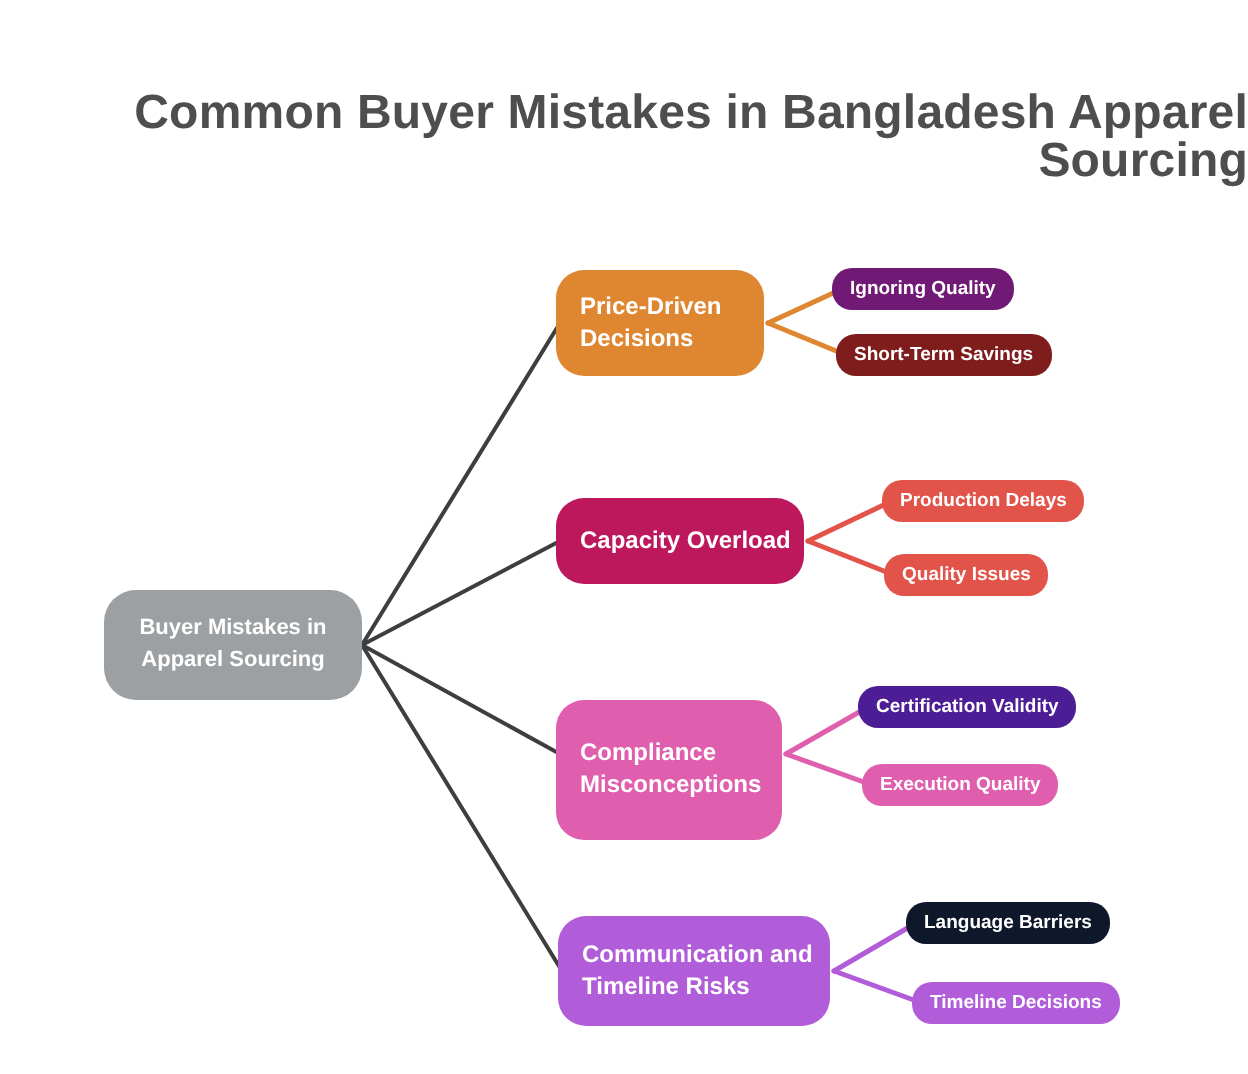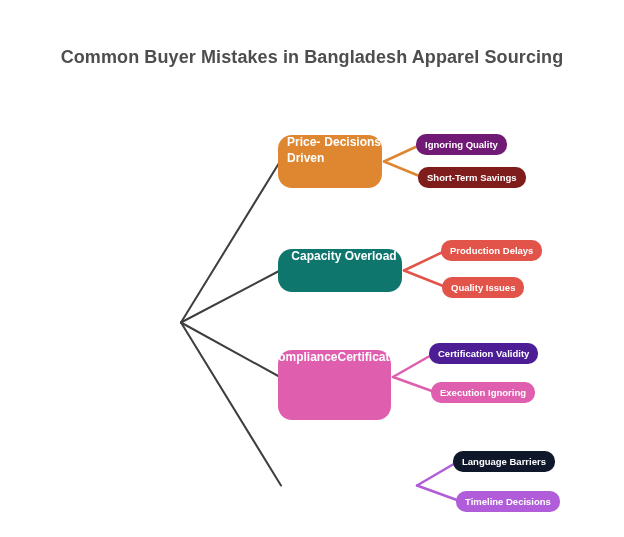--- a/index.html
+++ b/index.html
@@ -13,39 +13,39 @@
     height: 537px;
     background: #ffffff;
     font-family: "Liberation Sans", sans-serif;
     overflow: hidden;
   }
   .title {
     position: absolute;
     top: 45px;
     left: 0;
     width: 100%;
-    text-align: center;
-    font-size: 18px;
+    text-align: right;
+    font-size: 24px;
     font-weight: bold;
     line-height: 24px;
     letter-spacing: 0.1px;
   }
   #links {
     position: absolute;
     left: 0;
     top: 0;
     z-index: 1;
   }
   .node {
     position: absolute;
     z-index: 2;
     color: #ffffff;
     font-weight: bold;
     display: flex;
-    flex-direction: row;
+    flex-direction: column;
     justify-content: center;
     box-sizing: border-box;
   }
   .root-node {
     border-radius: 16px;
     align-items: center;
     text-align: center;
     font-size: 11px;
     line-height: 1.4;
   }
@@ -82,33 +82,41 @@
       <line x1="181" y1="322.5" x2="280" y2="270.5" stroke="#3D3E40" stroke-width="2" stroke-linecap="round"></line>
       <line x1="404" y1="270.5" x2="446" y2="250.5" stroke="#E2544A" stroke-width="2.5" stroke-linecap="round"></line>
       <line x1="404" y1="270.5" x2="447" y2="287.5" stroke="#E2544A" stroke-width="2.5" stroke-linecap="round"></line>
       <line x1="181" y1="322.5" x2="280" y2="377" stroke="#3D3E40" stroke-width="2" stroke-linecap="round"></line>
       <line x1="393" y1="377" x2="434" y2="353.5" stroke="#DF5FAE" stroke-width="2.5" stroke-linecap="round"></line>
       <line x1="393" y1="377" x2="436" y2="392.5" stroke="#DF5FAE" stroke-width="2.5" stroke-linecap="round"></line>
       <line x1="181" y1="322.5" x2="281" y2="485.5" stroke="#3D3E40" stroke-width="2" stroke-linecap="round"></line>
       <line x1="417" y1="485.5" x2="458" y2="461.5" stroke="#B15DD9" stroke-width="2.5" stroke-linecap="round"></line>
       <line x1="417" y1="485.5" x2="461" y2="501.5" stroke="#B15DD9" stroke-width="2.5" stroke-linecap="round"></line>
     </svg>
+  <div class="node root-node" id="root" style="left: 52px; top: 295px; width: 129px; height: 55px; background: rgb(157, 160, 162);">
+    <div>Buyer Mistakes in</div>
+    <div>Apparel Sourcing</div>
+  </div>
 
 <div class="node branch-node" style="left: 278px; top: 135px; width: 104px; height: 53px; background: rgb(222, 134, 48);">
       <div>Price-Driven</div>
       <div>Decisions</div>
     </div>
     <div class="leaf-node" style="left: 416px; top: 134px; background: #701a75;">Ignoring Quality</div>
     <div class="leaf-node" style="left: 418px; top: 167px; background: #7f1d1d;">Short-Term Savings</div>
-    <div class="node branch-node" style="left: 278px; top: 249px; width: 124px; height: 43px; background: #0f766e;">
+    <div class="node branch-node" style="left: 278px; top: 249px; width: 124px; height: 43px; background: #be185d;">
       <div>Capacity Overload</div>
     </div>
     <div class="leaf-node" style="left: 441px; top: 240px; background: rgb(226, 84, 74);">Production Delays</div>
     <div class="leaf-node" style="left: 442px; top: 277px; background: rgb(226, 84, 74);">Quality Issues</div>
     <div class="node branch-node" style="left: 278px; top: 350px; width: 113px; height: 70px; background: rgb(223, 95, 174);">
       <div>Compliance</div>
-      <div>Certification</div>
+      <div>Misconceptions</div>
     </div>
     <div class="leaf-node" style="left: 429px; top: 343px; background: #4c1d95;">Certification Validity</div>
-    <div class="leaf-node" style="left: 431px; top: 382px; background: rgb(223, 95, 174);">Execution Ignoring</div>
+    <div class="leaf-node" style="left: 431px; top: 382px; background: rgb(223, 95, 174);">Execution Quality</div>
+    <div class="node branch-node" style="left: 279px; top: 458px; width: 136px; height: 55px; background: rgb(177, 93, 217);">
+      <div>Communication and</div>
+      <div>Timeline Risks</div>
+    </div>
     <div class="leaf-node" style="left: 453px; top: 451px; background: #0f172a;">Language Barriers</div>
     <div class="leaf-node" style="left: 456px; top: 491px; background: rgb(177, 93, 217);">Timeline Decisions</div>
   </div>
 
 </body></html>

